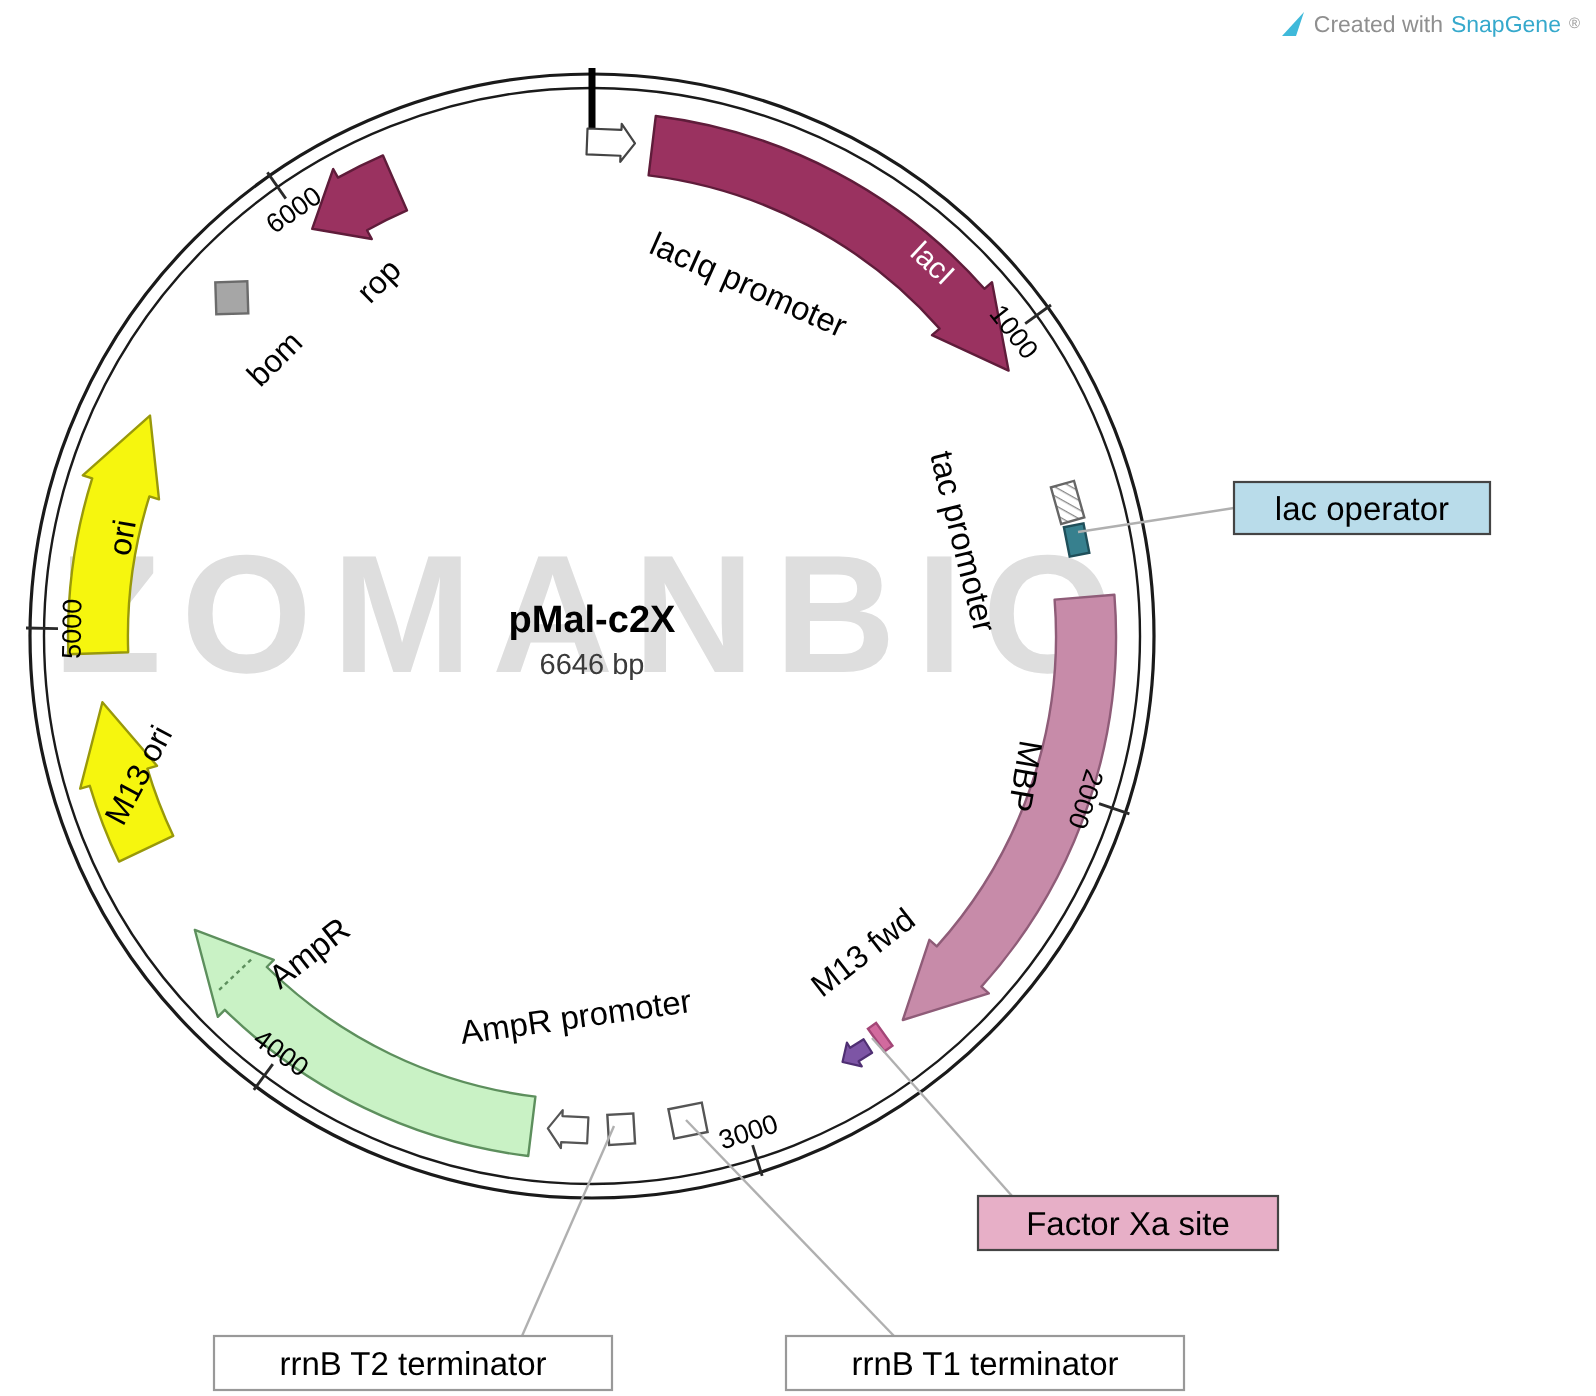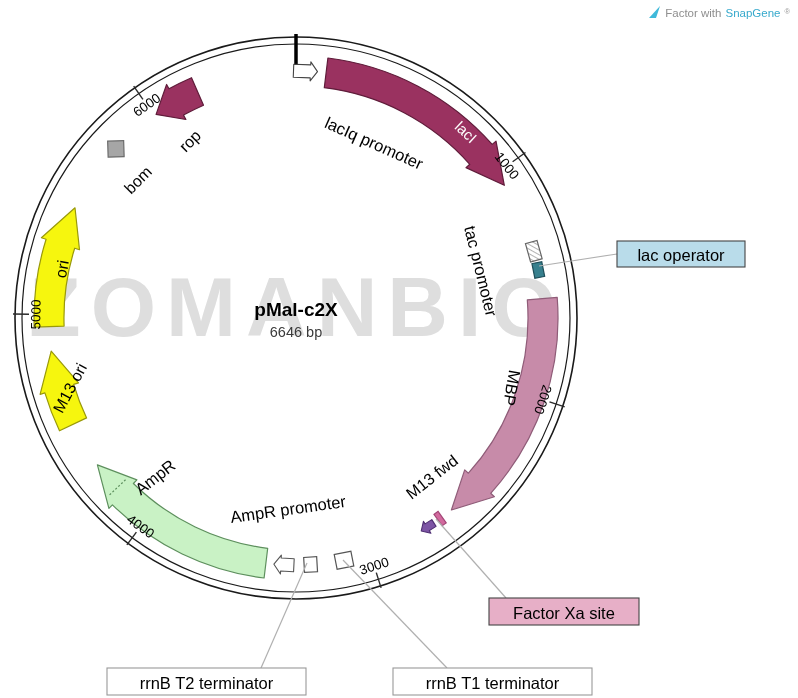--- a/index.html
+++ b/index.html
@@ -17,21 +17,21 @@
 </style>
 </head>
 <body>
 
 <div class="stage">
 
   <div class="credit">
     <svg width="13" height="13" viewBox="0 0 13 13">
       <polygon points="1,12 12,0 8,12" fill="#3fb9da"></polygon>
     </svg>
-    <span>Factor with </span>
+    <span>Created with </span>
     <span class="credit-brand">SnapGene</span>
     <span class="credit-reg">®</span>
   </div>
 
   <svg id="map-svg" width="798" height="698" viewBox="0 0 798 698">
     <defs>
       <pattern id="hatch" width="4" height="4" patternUnits="userSpaceOnUse" patternTransform="rotate(45)">
         <rect width="4" height="4" fill="#ffffff"></rect>
         <line x1="0" y1="0" x2="0" y2="4" stroke="#888888" stroke-width="1.3"></line>
       </pattern>

